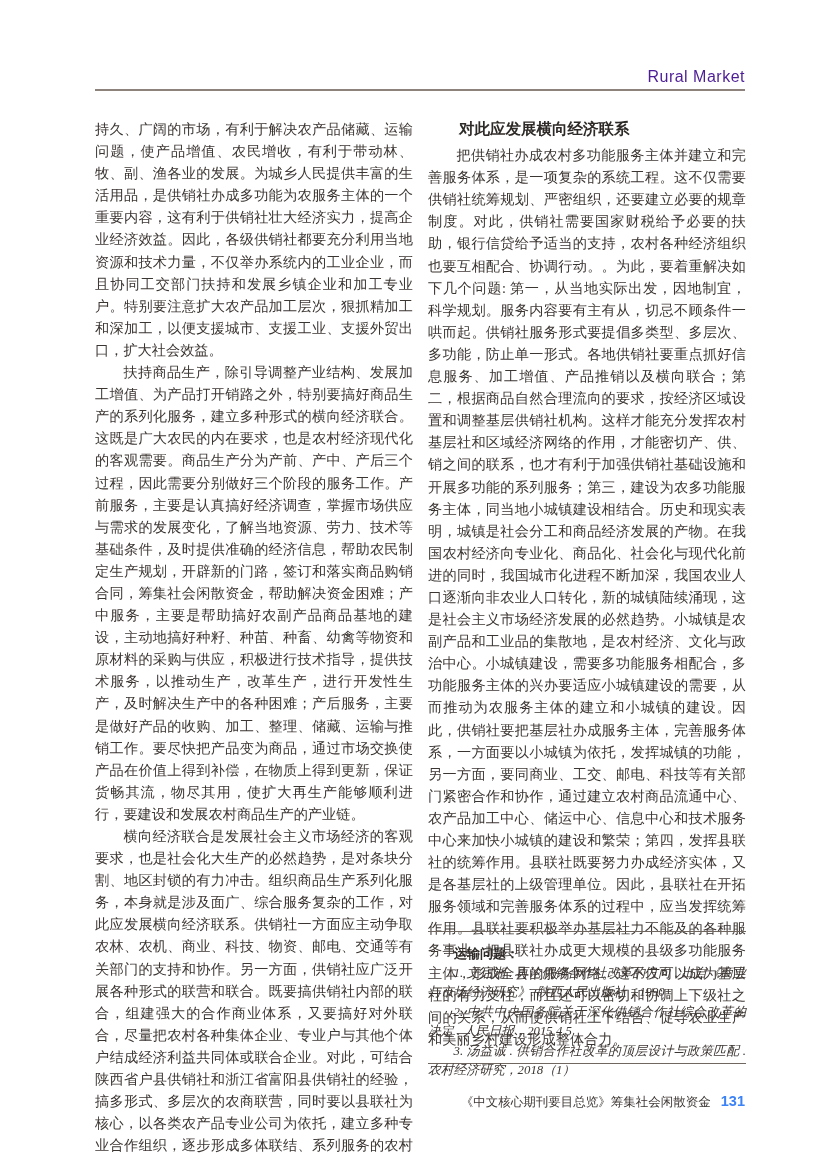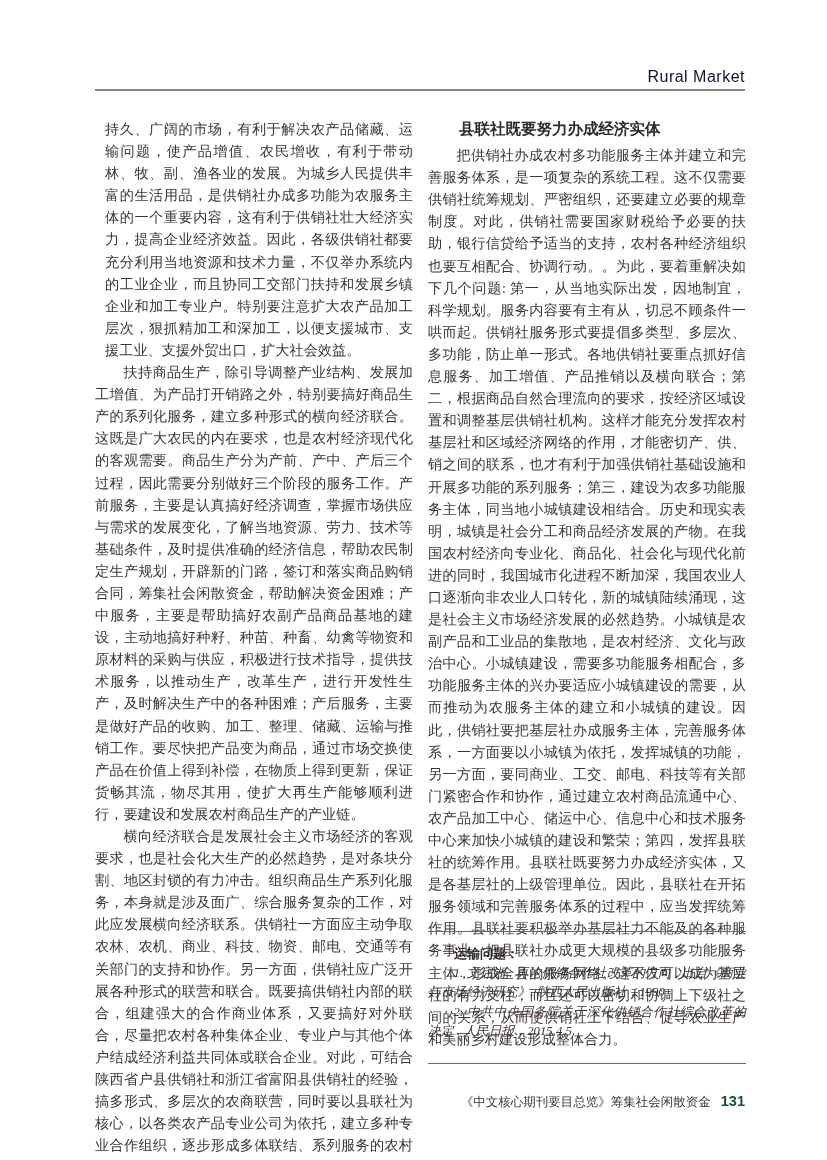--- a/index.html
+++ b/index.html
@@ -11,37 +11,37 @@
     font-family:"Liberation Serif","DejaVu Serif",serif;
     color:#3c3633;
   }
   
   .running-head{
     position:absolute;
     left:95px;top:68px;width:650px;
     text-align:right;
     font-family:"Liberation Sans","DejaVu Sans",sans-serif;
     font-size:16px;letter-spacing:0.5px;
-    color:#0f172a;
+    color:#4c1d95;
   }
   .header-rule{
     position:absolute;left:95px;top:89px;width:650px;height:2px;
     background:#8d837c;
   }
   
   .col{
     position:absolute;top:118px;width:318px;
     font-size:14.2px;line-height:22.1px;
     text-align:justify;text-justify:inter-ideograph;
     color:#3c3633;
   }
   .col-left{left:95px;}
   .col-right{left:428px;}
   .col p{margin:0;text-indent:2em;}
-  .col p.no-indent{text-indent:0;margin-left:10px;}
+  .col p.no-indent{text-indent:0;}
   .subhead-kai{
     font-style:italic;
     letter-spacing:0.5px;
   }
   .section-heading{
     font-family:"Liberation Sans","DejaVu Sans",sans-serif;
     font-weight:bold;
     font-size:15.5px;
     color:#2e2a27;
     text-indent:2em;
@@ -70,45 +70,46 @@
   }
   
   .footer{
     position:absolute;left:300px;top:1093px;width:445px;
     text-align:right;
     font-family:"Liberation Sans","DejaVu Sans",sans-serif;
     font-size:12.5px;color:#3c3633;
     white-space:nowrap;
   }
   .footer .page-num{
-    font-weight:bold;font-size:14.5px;margin-left:10px;color:#14532d;
+    font-weight:bold;font-size:14.5px;margin-left:10px;color:#3b82f6;
   }
 </style>
 </head>
 <body>
 
 <div class="page">
 
   <div class="running-head">Rural Market</div>
   <div class="header-rule"></div>
 
   <div class="col col-left">
     <p class="no-indent">持久、广阔的市场，有利于解决农产品储藏、运输问题，使产品增值、农民增收，有利于带动林、牧、副、渔各业的发展。为城乡人民提供丰富的生活用品，是供销社办成多功能为农服务主体的一个重要内容，这有利于供销社壮大经济实力，提高企业经济效益。因此，各级供销社都要充分利用当地资源和技术力量，不仅举办系统内的工业企业，而且协同工交部门扶持和发展乡镇企业和加工专业户。特别要注意扩大农产品加工层次，狠抓精加工和深加工，以便支援城市、支援工业、支援外贸出口，扩大社会效益。</p>
     <p>扶持商品生产，除引导调整产业结构、发展加工增值、为产品打开销路之外，特别要搞好商品生产的系列化服务，建立多种形式的横向经济联合。这既是广大农民的内在要求，也是农村经济现代化的客观需要。商品生产分为产前、产中、产后三个过程，因此需要分别做好三个阶段的服务工作。产前服务，主要是认真搞好经济调查，掌握市场供应与需求的发展变化，了解当地资源、劳力、技术等基础条件，及时提供准确的经济信息，帮助农民制定生产规划，开辟新的门路，签订和落实商品购销合同，筹集社会闲散资金，帮助解决资金困难；产中服务，主要是帮助搞好农副产品商品基地的建设，主动地搞好种籽、种苗、种畜、幼禽等物资和原材料的采购与供应，积极进行技术指导，提供技术服务，以推动生产，改革生产，进行开发性生产，及时解决生产中的各种困难；产后服务，主要是做好产品的收购、加工、整理、储藏、运输与推销工作。要尽快把产品变为商品，通过市场交换使产品在价值上得到补偿，在物质上得到更新，保证货畅其流，物尽其用，使扩大再生产能够顺利进行，要建设和发展农村商品生产的产业链。</p>
     <p>横向经济联合是发展社会主义市场经济的客观要求，也是社会化大生产的必然趋势，是对条块分割、地区封锁的有力冲击。组织商品生产系列化服务，本身就是涉及面广、综合服务复杂的工作，对此应发展横向经济联系。供销社一方面应主动争取农林、农机、商业、科技、物资、邮电、交通等有关部门的支持和协作。另一方面，供销社应广泛开展各种形式的联营和联合。既要搞供销社内部的联合，组建强大的合作商业体系，又要搞好对外联合，尽量把农村各种集体企业、专业户与其他个体户结成经济利益共同体或联合企业。对此，可结合陕西省户县供销社和浙江省富阳县供销社的经验，搞多形式、多层次的农商联营，同时要以县联社为核心，以各类农产品专业公司为依托，建立多种专业合作组织，逐步形成多体联结、系列服务的农村综合服务网。二者结合便可充分调动广大农民和供销社的生产积极性，从而充分发挥供销社系统上下结合的群体作用。</p>
   </div>
 
   <div class="col col-right">
-    <h3 class="section-heading">县联社既要努力办成经济实体</h3>
+    <h3 class="section-heading">对此应发展横向经济联系</h3>
     <p>把供销社办成农村多功能服务主体并建立和完善服务体系，是一项复杂的系统工程。这不仅需要供销社统筹规划、严密组织，还要建立必要的规章制度。对此，供销社需要国家财税给予必要的扶助，银行信贷给予适当的支持，农村各种经济组织也要互相配合、协调行动。。为此，要着重解决如下几个问题: 第一，从当地实际出发，因地制宜，科学规划。服务内容要有主有从，切忌不顾条件一哄而起。供销社服务形式要提倡多类型、多层次、多功能，防止单一形式。各地供销社要重点抓好信息服务、加工增值、产品推销以及横向联合；第二，根据商品自然合理流向的要求，按经济区域设置和调整基层供销社机构。这样才能充分发挥农村基层社和区域经济网络的作用，才能密切产、供、销之间的联系，也才有利于加强供销社基础设施和开展多功能的系列服务；第三，建设为农多功能服务主体，同当地小城镇建设相结合。历史和现实表明，城镇是社会分工和商品经济发展的产物。在我国农村经济向专业化、商品化、社会化与现代化前进的同时，我国城市化进程不断加深，我国农业人口逐渐向非农业人口转化，新的城镇陆续涌现，这是社会主义市场经济发展的必然趋势。小城镇是农副产品和工业品的集散地，是农村经济、文化与政治中心。小城镇建设，需要多功能服务相配合，多功能服务主体的兴办要适应小城镇建设的需要，从而推动为农服务主体的建立和小城镇的建设。因此，供销社要把基层社办成服务主体，完善服务体系，一方面要以小城镇为依托，发挥城镇的功能，另一方面，要同商业、工交、邮电、科技等有关部门紧密合作和协作，通过建立农村商品流通中心、农产品加工中心、储运中心、信息中心和技术服务中心来加快小城镇的建设和繁荣；第四，发挥县联社的统筹作用。县联社既要努力办成经济实体，又是各基层社的上级管理单位。因此，县联社在开拓服务领域和完善服务体系的过程中，应当发挥统筹作用。县联社要积极举办基层社力不能及的各种服务事业，把县联社办成更大规模的县级多功能服务主体，形成全县的服务网络。这不仅可以成为基层社的有力支柱，而且还可以密切和协调上下级社之间的关系，从而使供销社上下结合、促导农业生产和美丽乡村建设形成整体合力。</p>
   </div>
 
   <div class="refs">
     <p class="refs-title">运输问题：</p>
     <p class="ref-item">1. 文启湘 . 再论供销合作社改革的方向 . 出自《商业与市场经济研究》. 陕西人民出版社，1990</p>
     <p class="ref-item">2. 中共中央国务院关于深化供销合作社综合改革的决定 . 人民日报，2015.4.5</p>
+    <p class="ref-item">3. 汤益诚 . 供销合作社改革的顶层设计与政策匹配 . 农村经济研究，2018（1）</p>
   </div>
 
   <div class="footer">
     <span>《中文核心期刊要目总览》筹集社会闲散资金</span><span class="page-num">131</span>
   </div>
 
 </div>
 
 </body></html>

